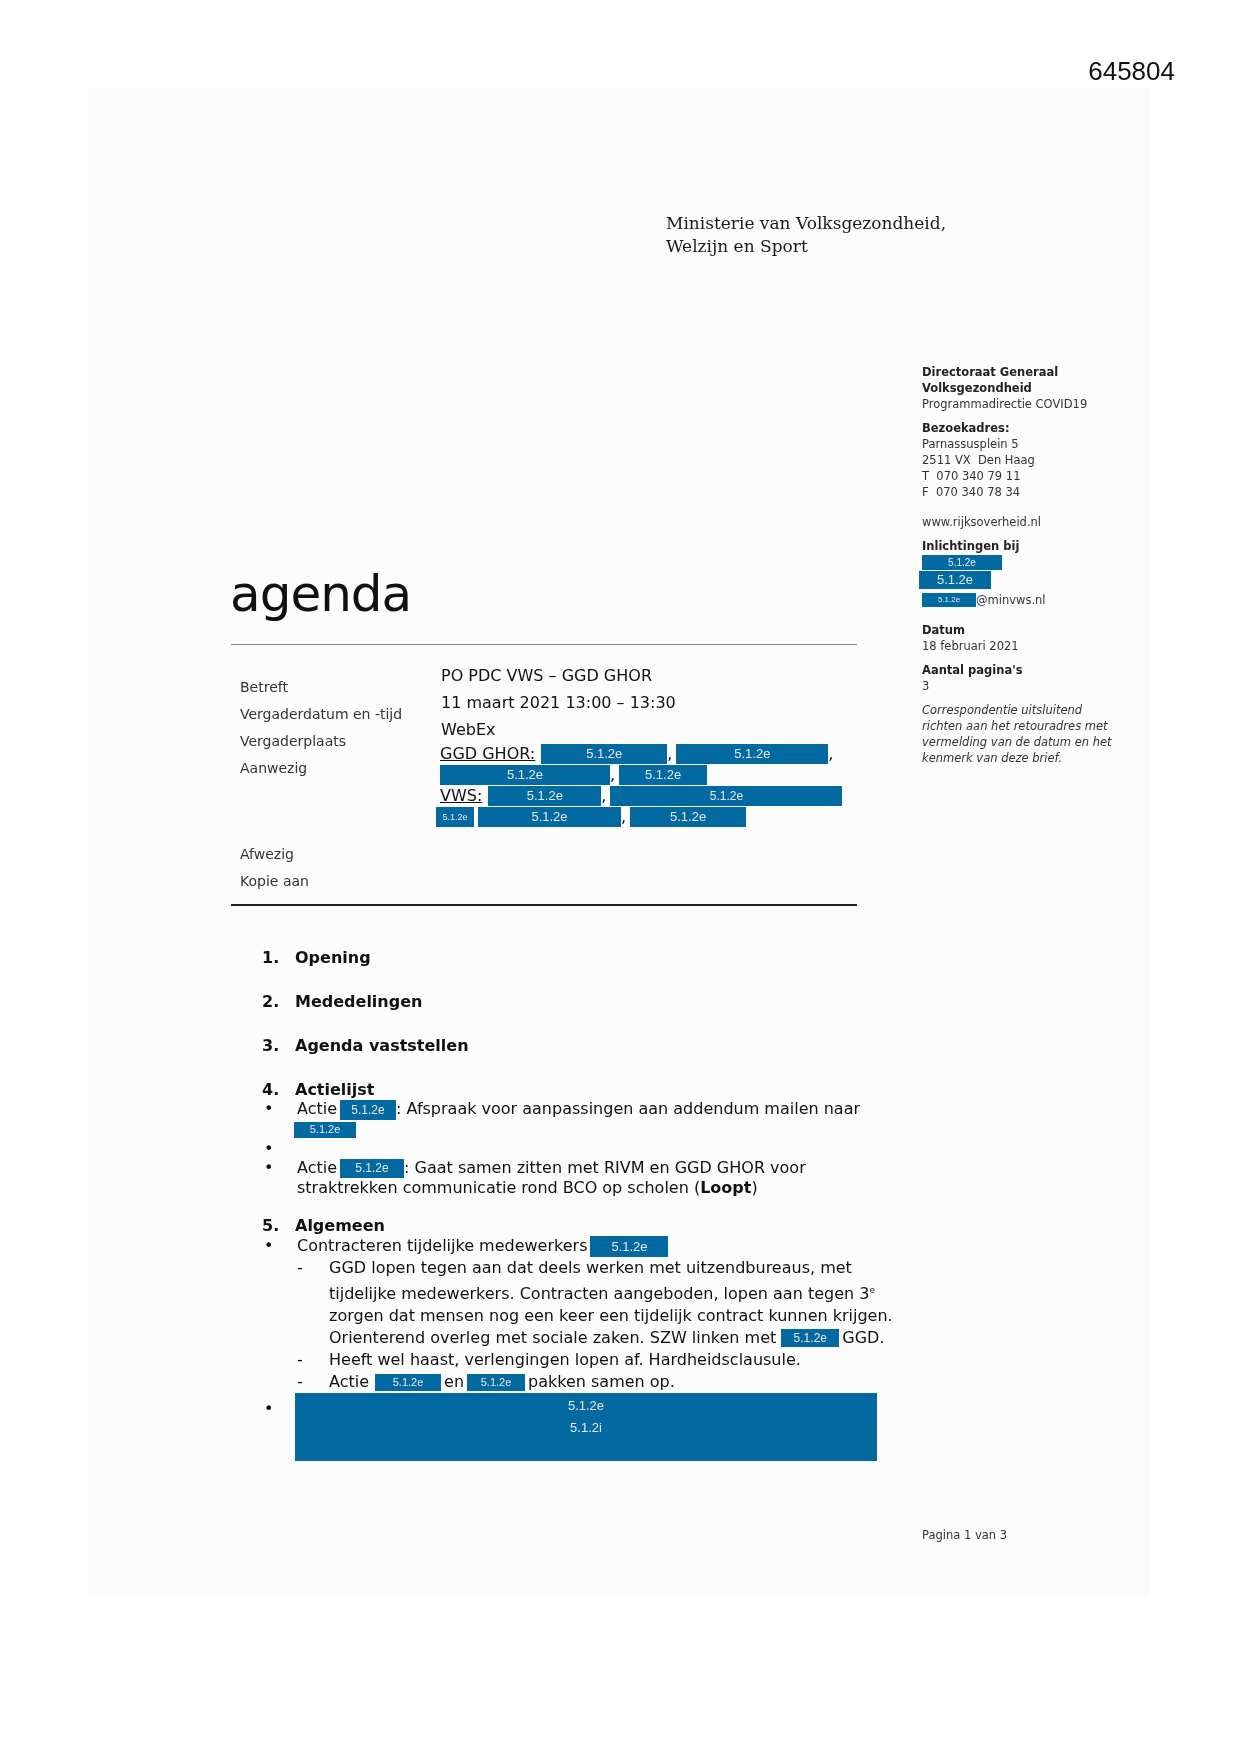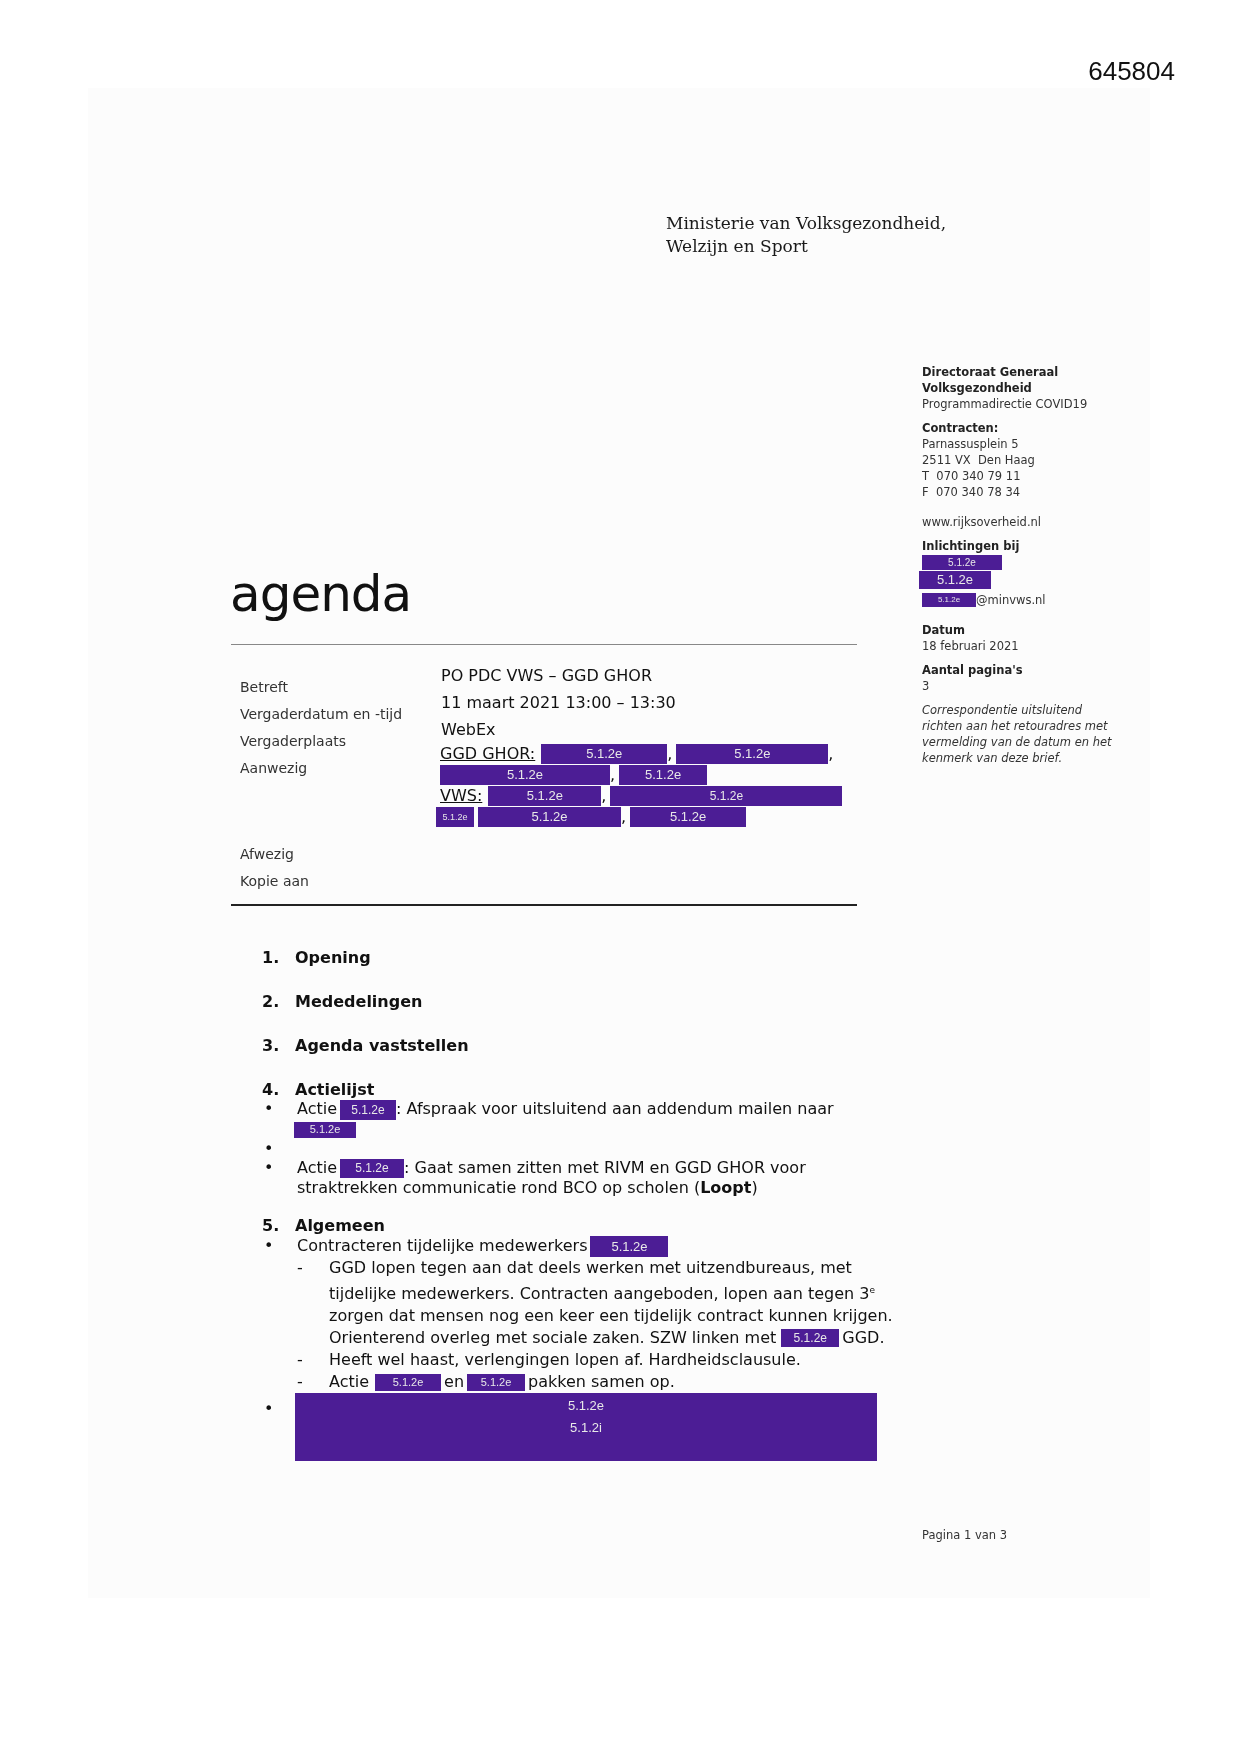--- a/index.html
+++ b/index.html
@@ -24,21 +24,21 @@
   .rule-bot { position:absolute; left:231px; top:904px; width:626px; height:2px; background:#222; }
 
   .meta-labels { position:absolute; left:240px; top:679px; font-size:14px; color:#333; }
   .meta-labels div { height:27px; }
   .meta-vals { position:absolute; left:441px; top:662px; font-size:16px; color:#111; line-height:27px; }
   .meta-vals .line { height:27px; white-space:nowrap; display:flex; align-items:center; }
   .att { position:absolute; left:440px; top:744px; font-size:16px; width:430px; }
   .att .row { height:21px; display:flex; align-items:flex-start; white-space:nowrap; }
   .ul { text-decoration:underline; }
 
-  .red { display:inline-block; background:#4c1d95; color:#e8e8e8; font-family:"Liberation Sans", sans-serif; text-align:center; vertical-align:middle; }
+  .red { display:inline-block; background:#0369a1; color:#e8e8e8; font-family:"Liberation Sans", sans-serif; text-align:center; vertical-align:middle; }
 
   .agenda { position:absolute; left:262px; top:948px; width:660px; font-size:16px; color:#111; }
   .agenda .sec { font-weight:bold; display:flex; }
   .agenda .sec .n { width:33px; }
   .bul { display:flex; line-height:19px; }
   .bul .dot { width:33px; padding-left:2px; }
   .dash { display:flex; line-height:22px; padding-left:33px; }
   .dash .d { width:32px; padding-left:2px; }
 
   .footer { position:absolute; left:922px; top:1528px; font-size:11.5px; color:#333; }
@@ -54,21 +54,21 @@
   <div>Welzijn en Sport</div>
 </div>
 
 <div class="side">
   <div class="block">
     <div class="h">Directoraat Generaal</div>
     <div class="h">Volksgezondheid</div>
     <div>Programmadirectie COVID19</div>
   </div>
   <div class="block">
-    <div class="h">Contracten:</div>
+    <div class="h">Bezoekadres:</div>
     <div>Parnassusplein 5</div>
     <div style="white-space:pre">2511 VX  Den Haag</div>
     <div style="white-space:pre">T  070 340 79 11</div>
     <div style="white-space:pre">F  070 340 78 34</div>
   </div>
   <div class="block" style="margin-top:14px">
     <div>www.rijksoverheid.nl</div>
   </div>
   <div class="block">
     <div class="h">Inlichtingen bij</div>
@@ -152,21 +152,21 @@
     <span>Agenda vaststellen</span>
   </div>
   <div class="sec">
     <span class="n">4.</span>
     <span>Actielijst</span>
   </div>
 
   <div class="bul">
     <span class="dot">•</span>
     <div>
-      <span>Actie</span><span class="red" style="margin-left:3px;width:56px;height:20px;font-size:12px;line-height:20px;">5.1.2e</span><span>: Afspraak voor uitsluitend aan addendum mailen naar</span><br>
+      <span>Actie</span><span class="red" style="margin-left:3px;width:56px;height:20px;font-size:12px;line-height:20px;">5.1.2e</span><span>: Afspraak voor aanpassingen aan addendum mailen naar</span><br>
       <span class="red" style="width:62px;height:16px;font-size:11px;line-height:14px;margin-left:-3px;">5.1.2e</span>
     </div>
   </div>
   <div class="bul">
     <span class="dot">•</span>
   </div>
   <div class="bul">
     <span class="dot">•</span>
     <div>
       <span>Actie</span><span class="red" style="margin-left:3px;width:64px;height:19px;font-size:12px;line-height:19px;">5.1.2e</span><span>: Gaat samen zitten met RIVM en GGD GHOR voor</span><br>

